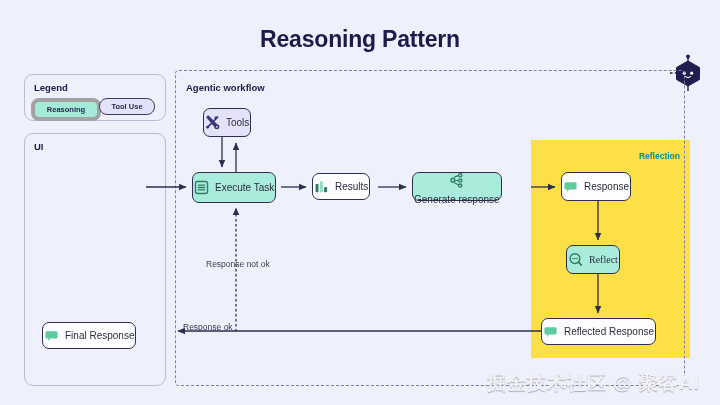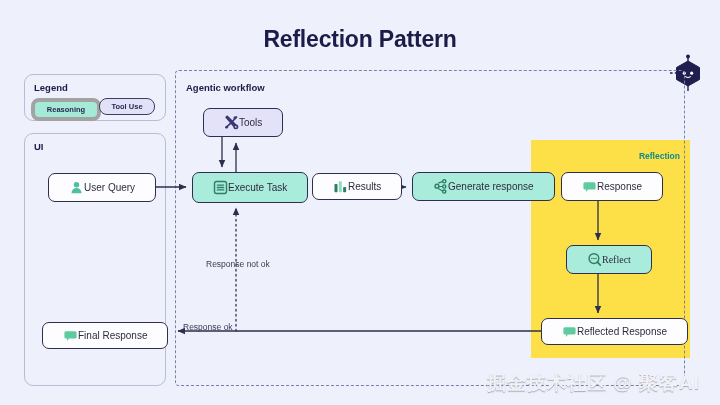--- a/index.html
+++ b/index.html
@@ -109,21 +109,22 @@
     font-size: 8.5px;
     font-weight: 700;
     color: #0e8a8f;
   }
 
   
   .node {
     position: absolute;
     display: flex;
     align-items: center;
-    padding: 0 20px;
+    gap: 6px;
+    padding: 0 1px;
     border: 1.4px solid #2f2e4e;
     border-radius: 7px;
     box-sizing: border-box;
     background: #ffffff;
   }
   .node .label {
     font-size: 10px;
     color: #2d2c3f;
     white-space: nowrap;
   }
@@ -134,21 +135,21 @@
   }
   .node.mint { background: #a9ecdb; }
   .node.lav  { background: #e4e2f8; }
   .node.white{ background: #fdfdff; }
 
   #node-user-query      { left: 48px;  top: 173px; height: 29px; }
   #node-final-response  { left: 42px;  top: 322px; height: 27px; }
   #node-tools           { left: 203px; top: 108px; height: 29px; }
   #node-execute-task    { left: 192px; top: 172px; height: 31px; }
   #node-results         { left: 312px; top: 173px; height: 27px; }
-  #node-generate        { left: 412px; top: 172px; height: 29px; }
+  #node-generate        { left: 412px; top: 172px; height: 29px; flex-direction: column; }
   #node-response        { left: 561px; top: 172px; height: 29px; text-align: center; }
   #node-reflect         { left: 566px; top: 245px; height: 29px; font-family: Liberation Serif, serif; }
   #node-reflected       { left: 541px; top: 318px; height: 27px; }
 
   
   #wires {
     position: absolute;
     left: 0; top: 0;
     width: 720px; height: 405px;
     pointer-events: none;
@@ -176,21 +177,21 @@
     text-shadow: 0 1px 1px rgba(80,80,110,0.45);
     white-space: nowrap;
     margin-left: 44px;
   }
 </style>
 </head>
 <body>
 
 <div id="canvas">
 
-  <div id="title">Reflection Pattern</div>
+  <div id="title">Reasoning Pattern</div>
 
   <div id="logo">
     <svg viewBox="0 0 38 38" width="38" height="38">
       <line x1="19" y1="2" x2="19" y2="8" stroke="#201d4f" stroke-width="1.4"></line>
       <circle cx="19" cy="2.6" r="2" fill="#201d4f"></circle>
       <line x1="19" y1="31" x2="19" y2="37" stroke="#201d4f" stroke-width="1.4"></line>
       <line x1="1" y1="19" x2="7" y2="19" stroke="#201d4f" stroke-width="1.4" stroke-dasharray="2.6 2.2"></line>
       <polygon points="19,7 30.5,13.5 30.5,25.5 19,32 7.5,25.5 7.5,13.5" fill="#201d4f" stroke="#201d4f" stroke-width="1"></polygon>
       <circle cx="15.3" cy="19.2" r="1.6" fill="#ffffff"></circle>
       <circle cx="22.7" cy="19.2" r="1.6" fill="#ffffff"></circle>
@@ -237,29 +238,20 @@
 
     <path d="M598,201 L598,240" stroke="#2f2e4e" stroke-width="1.3" fill="none" marker-end="url(#ah)"></path>
 
     <path d="M598,274 L598,313" stroke="#2f2e4e" stroke-width="1.3" fill="none" marker-end="url(#ah)"></path>
 
     <path d="M541,331 L178,331" stroke="#2f2e4e" stroke-width="1.3" fill="none" marker-end="url(#ah)"></path>
 
     <path d="M236,331 L236,208" stroke="#2f2e4e" stroke-width="1.3" fill="none" stroke-dasharray="1.6 3.4" stroke-linecap="round" marker-end="url(#ahd)"></path>
   </svg>
 
-  <div id="node-user-query" class="node white">
-    <span class="ico">
-      <svg viewBox="0 0 16 16" width="15" height="15">
-        <circle cx="8" cy="5" r="2.9" fill="#4fbf9f"></circle>
-        <path d="M2.6 14 a5.4 5.4 0 0 1 10.8 0 z" fill="#4fbf9f"></path>
-      </svg>
-    </span>
-    <span class="label">User Query</span>
-  </div>
 
   <div id="node-final-response" class="node white">
     <span class="ico">
       <svg viewBox="0 0 16 16" width="15" height="15">
         <rect x="1.5" y="3.5" width="13" height="7.6" rx="1.6" fill="#5ecb9e"></rect>
         <path d="M4.2 11 L4.2 13.8 L6.8 11 z" fill="#5ecb9e"></path>
       </svg>
     </span>
     <span class="label">Final Response</span>
   </div>

